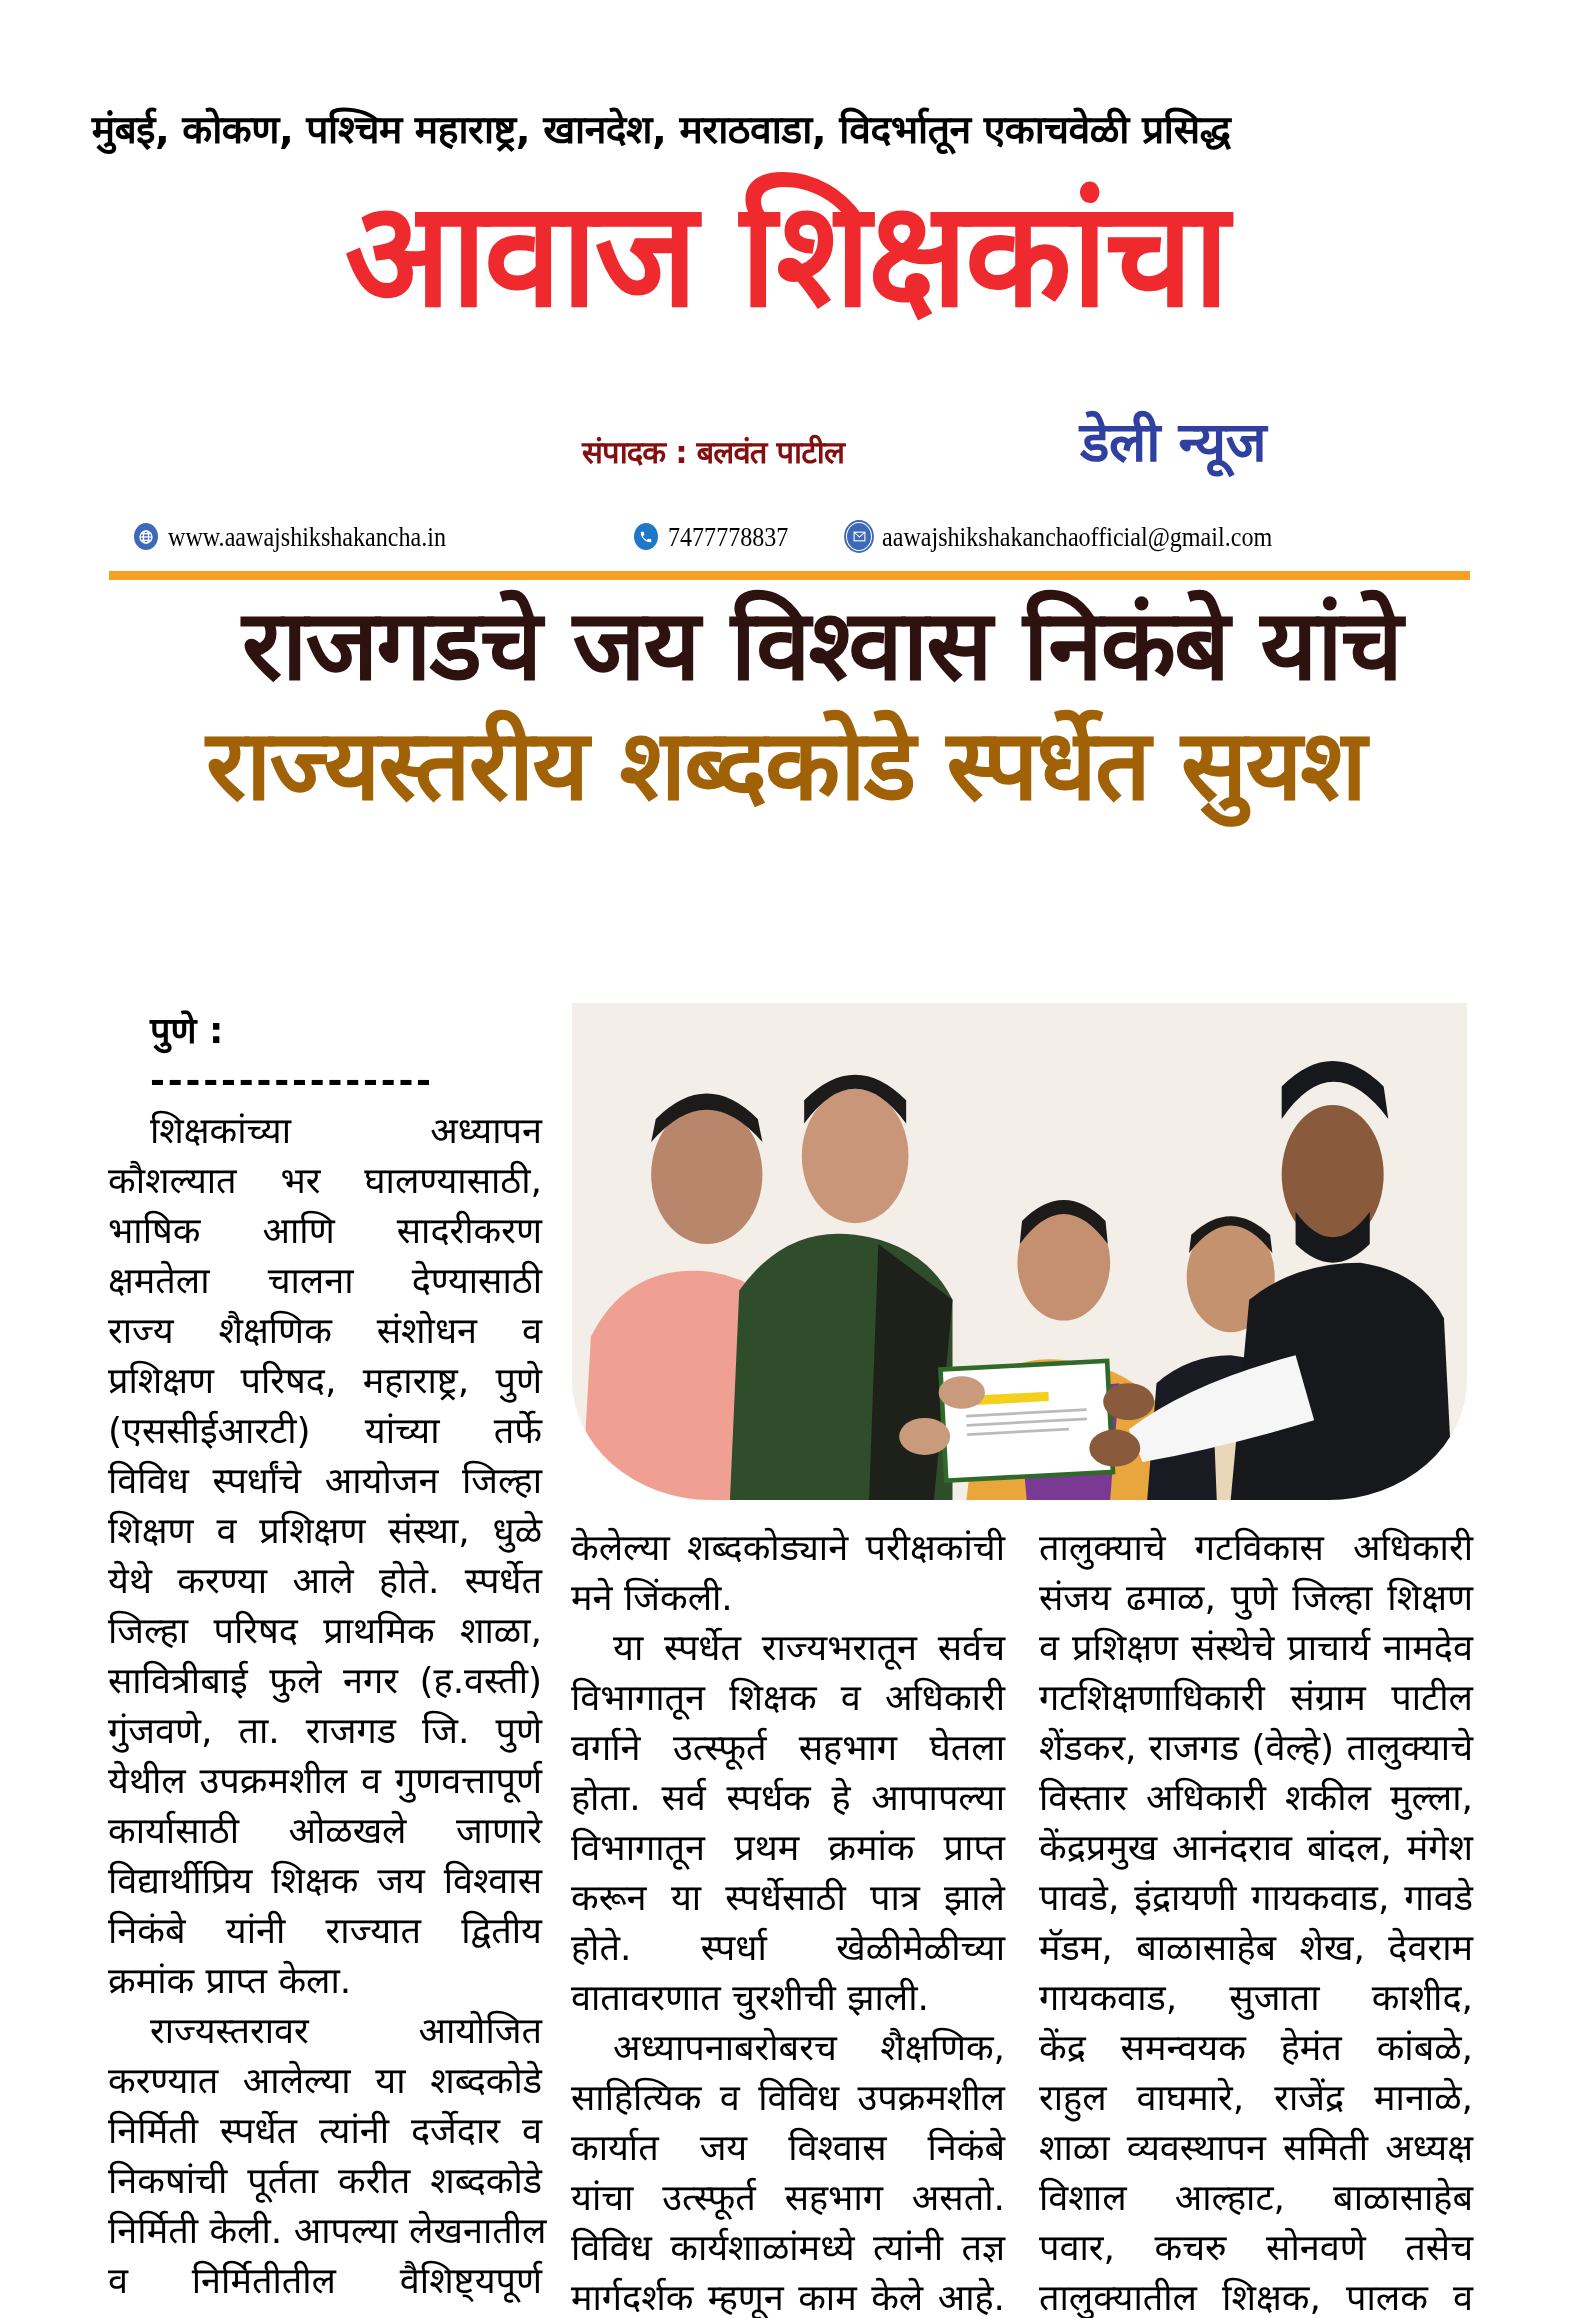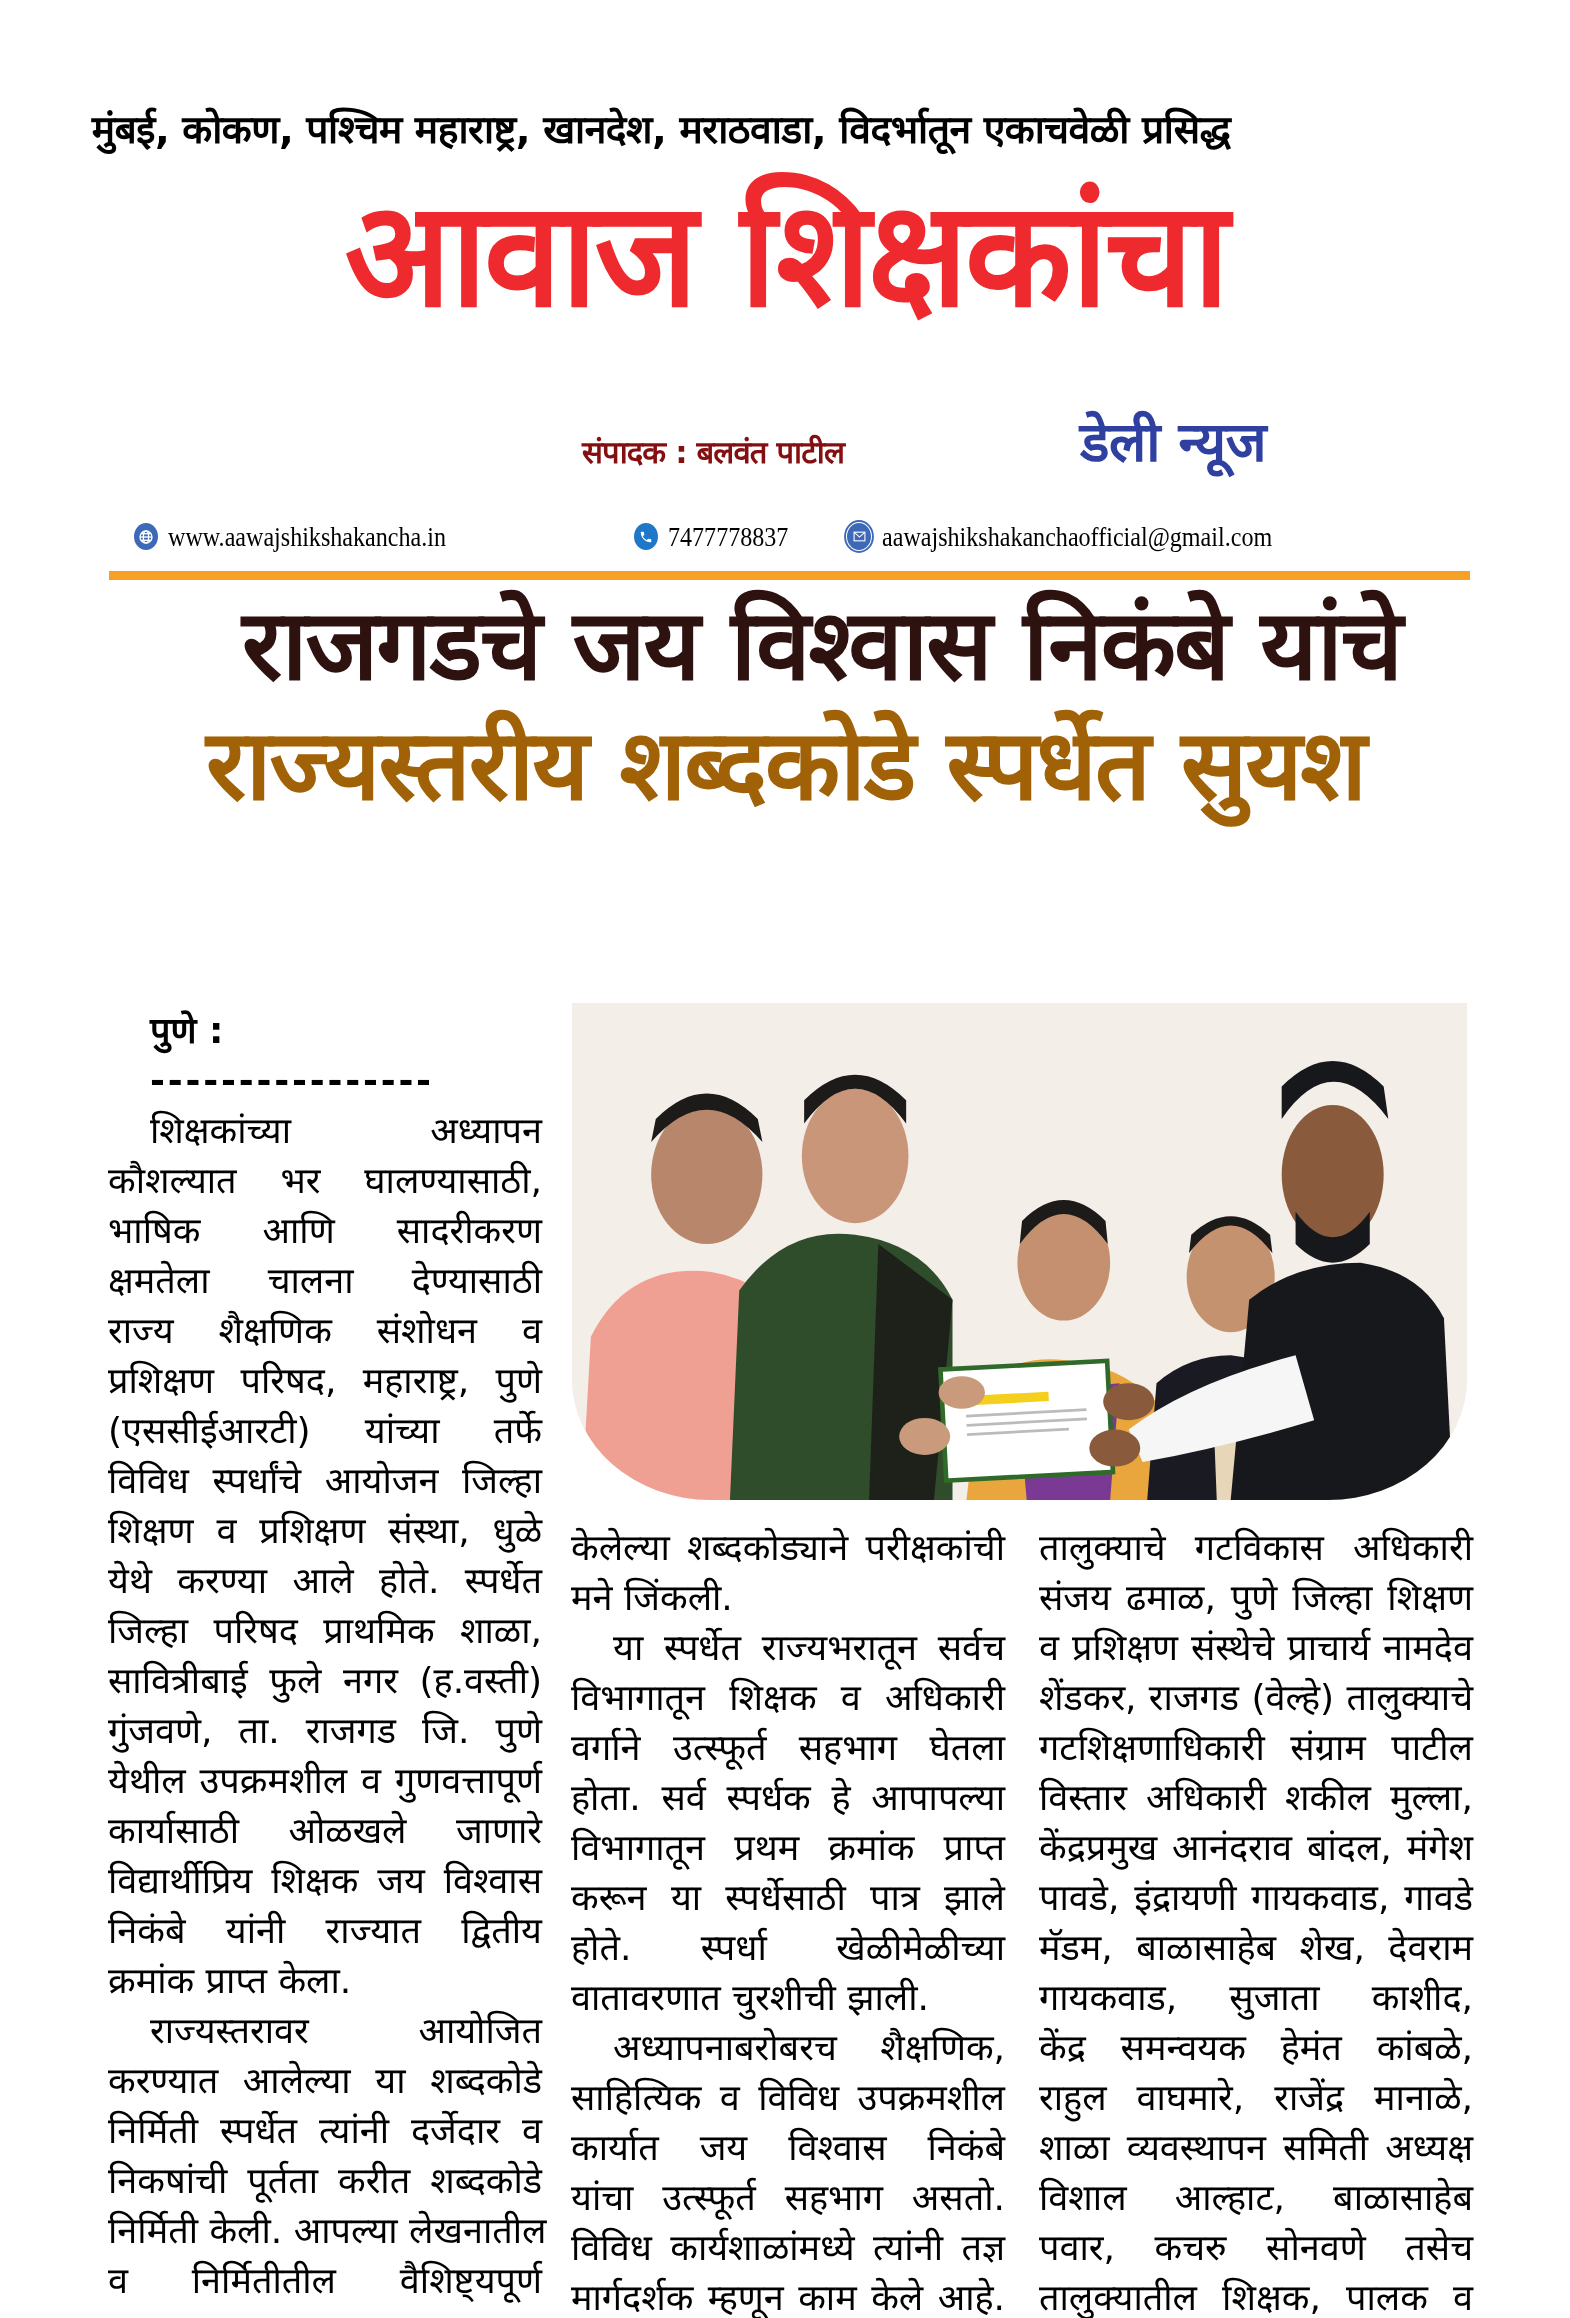--- a/index.html
+++ b/index.html
@@ -189,22 +189,22 @@
       <span class="line">विविध कार्यशाळांमध्ये त्यांनी तज्ञ</span>
       <span class="line">मार्गदर्शक म्हणून काम केले आहे.</span>
     </div>
 </div>
 
 <div class="abs col col3">
   <div id="col-2">
       <span class="line">तालुक्याचे गटविकास अधिकारी</span>
       <span class="line">संजय ढमाळ, पुणे जिल्हा शिक्षण</span>
       <span class="line">व प्रशिक्षण संस्थेचे प्राचार्य नामदेव</span>
+      <span class="line">गटशिक्षणाधिकारी संग्राम पाटील</span>
       <span class="line">शेंडकर, राजगड (वेल्हे) तालुक्याचे</span>
-      <span class="line">गटशिक्षणाधिकारी संग्राम पाटील</span>
       <span class="line">विस्तार अधिकारी शकील मुल्ला,</span>
       <span class="line">केंद्रप्रमुख आनंदराव बांदल, मंगेश</span>
       <span class="line">पावडे, इंद्रायणी गायकवाड, गावडे</span>
       <span class="line">मॅडम, बाळासाहेब शेख, देवराम</span>
       <span class="line">गायकवाड, सुजाता काशीद,</span>
       <span class="line">केंद्र समन्वयक हेमंत कांबळे,</span>
       <span class="line">राहुल वाघमारे, राजेंद्र मानाळे,</span>
       <span class="line">शाळा व्यवस्थापन समिती अध्यक्ष</span>
       <span class="line">विशाल आल्हाट, बाळासाहेब</span>
       <span class="line">पवार, कचरु सोनवणे तसेच</span>

